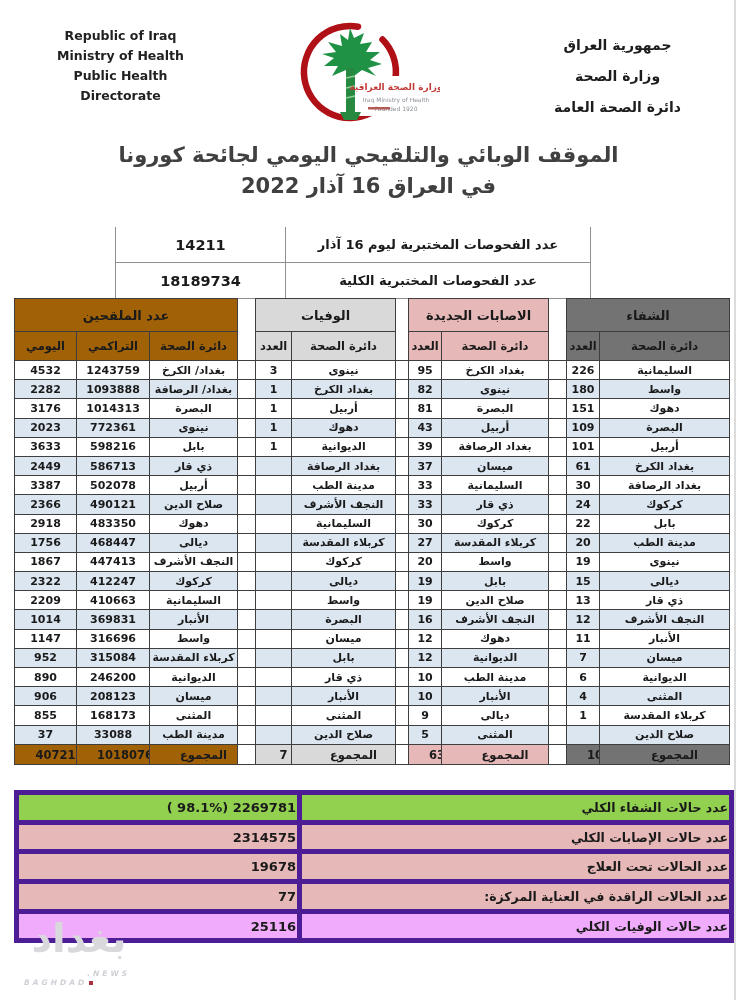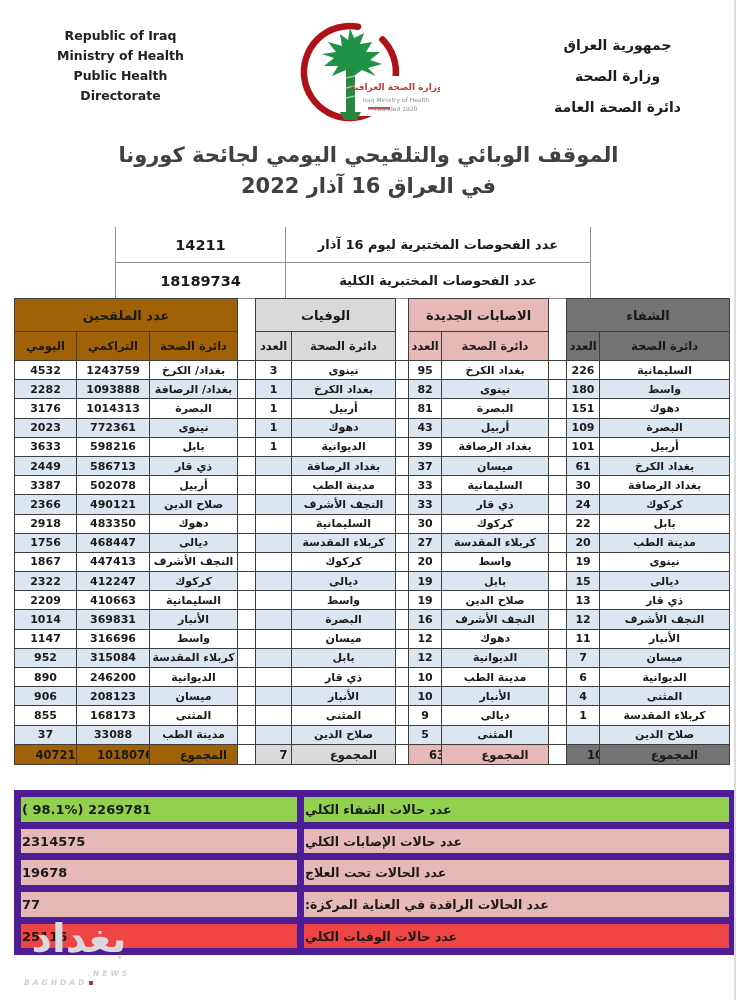--- a/index.html
+++ b/index.html
@@ -37,27 +37,27 @@
   .bg-pink{background:#e6b8b7;}
   .bg-gray{background:#d9d9d9;}
   .bg-blue{background:#a16207;}
   .gap-h{border:none !important;background:#fff;}
   td.gap{background:#fff;}
   tr.alt td:not(.gap){background:#dce6f1;}
   .main .num{direction:ltr;}
   tr.total-row td{height:19.5px;font-size:11.5px;padding-left:20px;}
   
   .summary{position:absolute;left:14px;top:790px;width:715px;direction:rtl;}
-  .summary td{border:7px solid #4c1d95;height:22.7px;text-align:left;vertical-align:middle;
+  .summary td{border:5px solid #4c1d95;height:22.7px;text-align:right;vertical-align:middle;
     font-weight:bold;}
   .summary .lbl{font-size:12.5px;}
   .summary .val{font-size:13px;direction:ltr;}
   .tone-green td{background:#92d050;}
   .tone-pink td{background:#e6b8b7;}
-  .tone-tan td{background:#ef4444;}
+  .tone-tan td{background:#f0abfc;}
   
   .wm{position:absolute;left:24px;top:916px;width:110px;color:#d8d8dd;}
   .wm .ar{font-size:40px;font-weight:bold;direction:rtl;line-height:44px;text-align:center;}
   .wm .row{display:flex;justify-content:space-between;align-items:flex-end;
     font-size:7.5px;letter-spacing:3px;color:#cfcfd6;font-weight:bold;margin-top:9px;font-style:italic;}
   .wm .dot{display:inline-block;width:4px;height:4px;background:#a8323e;margin-left:2px;}
   .edge{position:absolute;right:1px;top:0;width:2px;height:100%;background:#dcdcdc;}
 </style>
 </head>
 <body>

